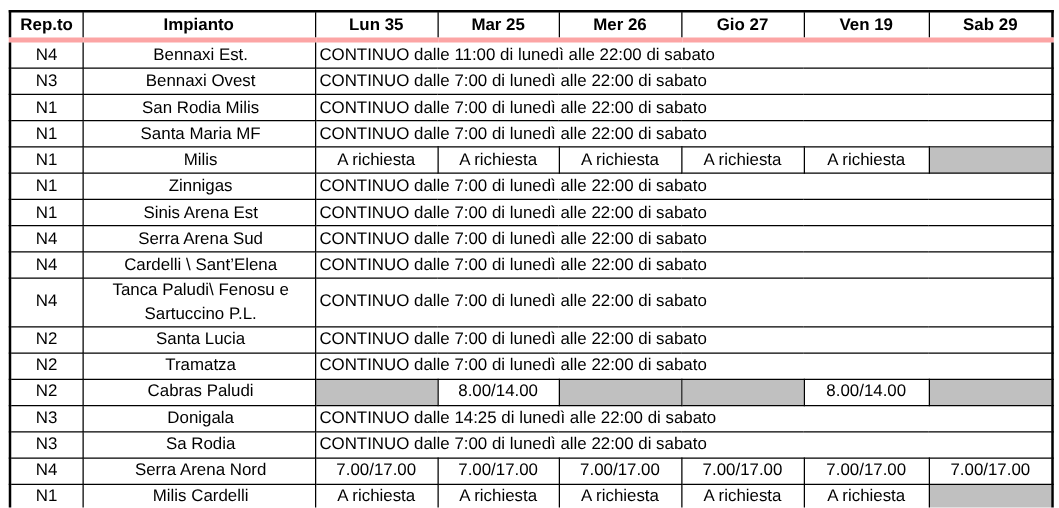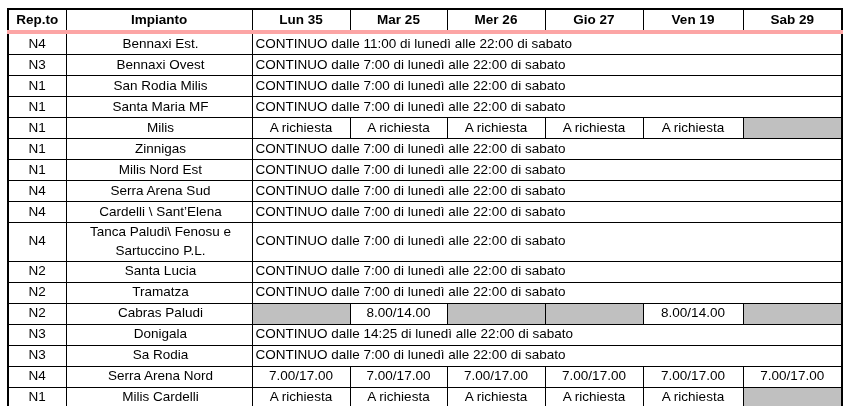--- a/index.html
+++ b/index.html
@@ -108,21 +108,21 @@
         <td>A richiesta</td>
         <td class="gray"></td>
       </tr>
       <tr>
         <td>N1</td>
         <td class="impianto">Zinnigas</td>
         <td class="merged" colspan="6">CONTINUO dalle 7:00 di lunedì alle 22:00 di sabato</td>
       </tr>
       <tr>
         <td>N1</td>
-        <td class="impianto">Milis Nord Est</td>
+        <td class="impianto">Sinis Arena Est</td>
         <td class="merged" colspan="6">CONTINUO dalle 7:00 di lunedì alle 22:00 di sabato</td>
       </tr>
       <tr>
         <td>N4</td>
         <td class="impianto">Serra Arena Sud</td>
         <td class="merged" colspan="6">CONTINUO dalle 7:00 di lunedì alle 22:00 di sabato</td>
       </tr>
       <tr>
         <td>N4</td>
         <td class="impianto">Cardelli \ Sant’Elena</td>

